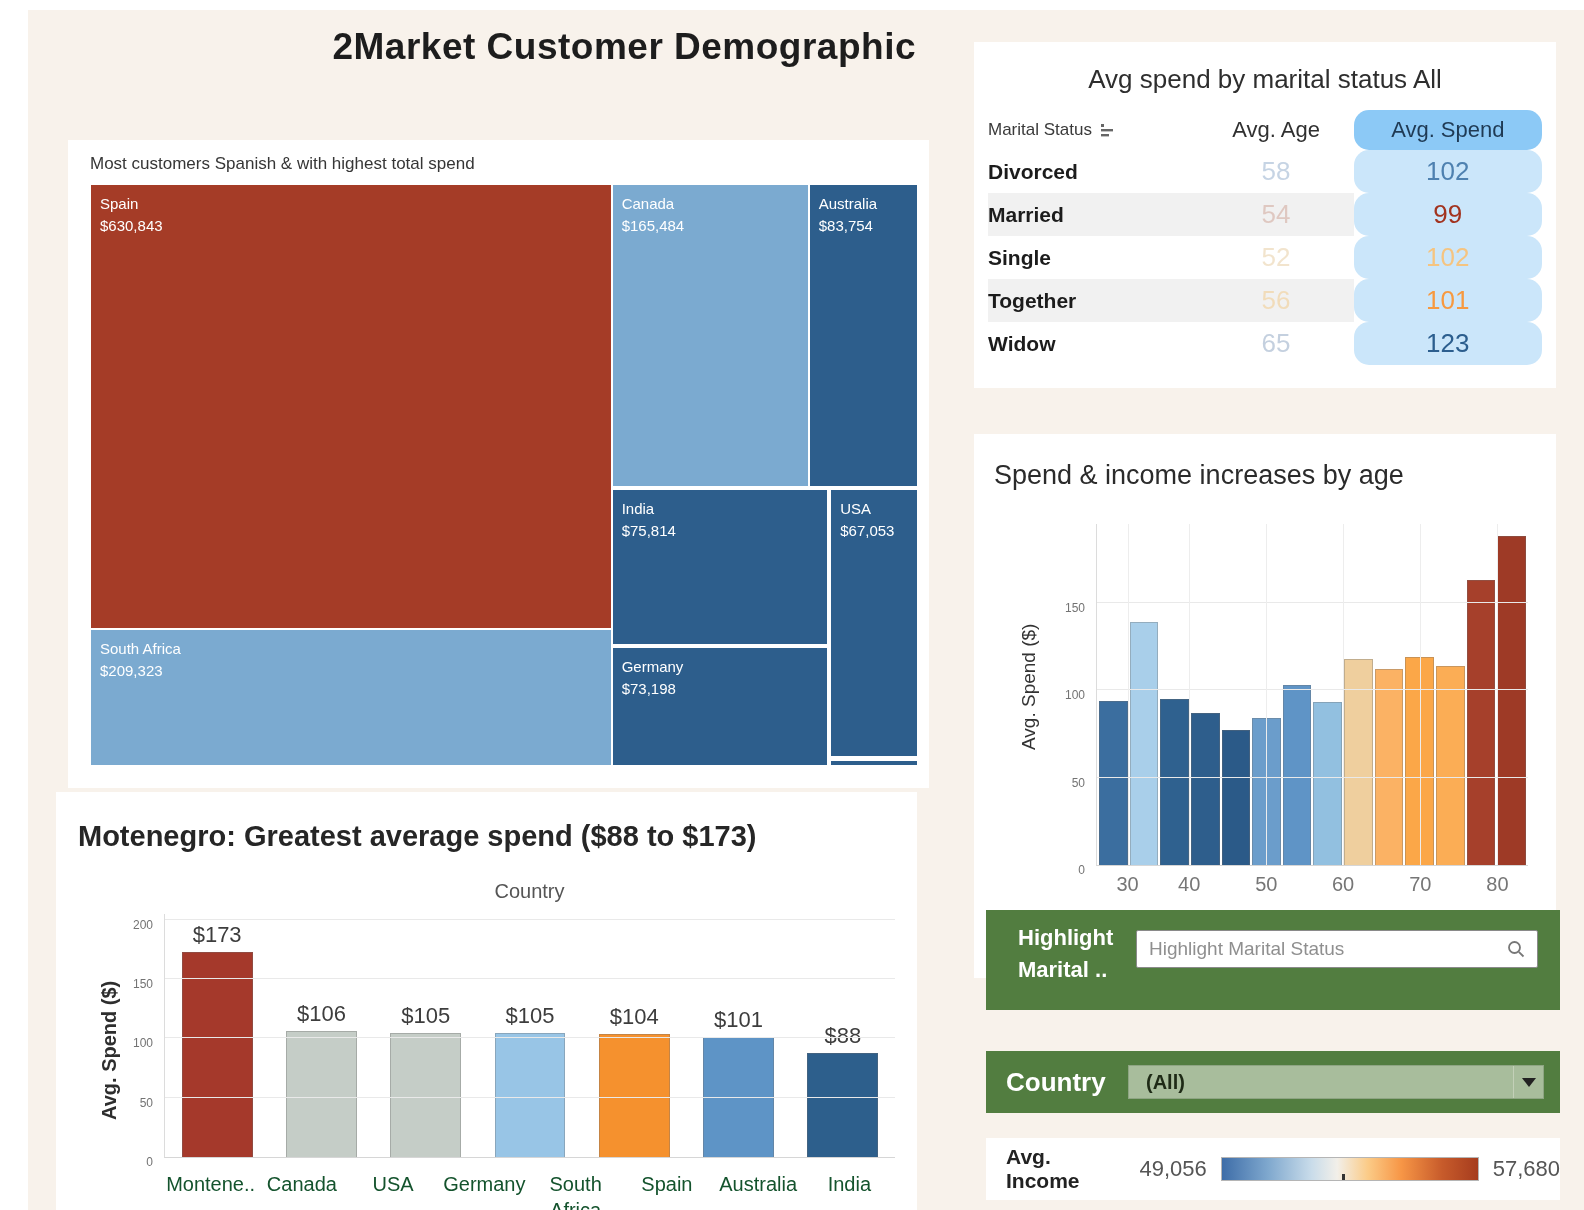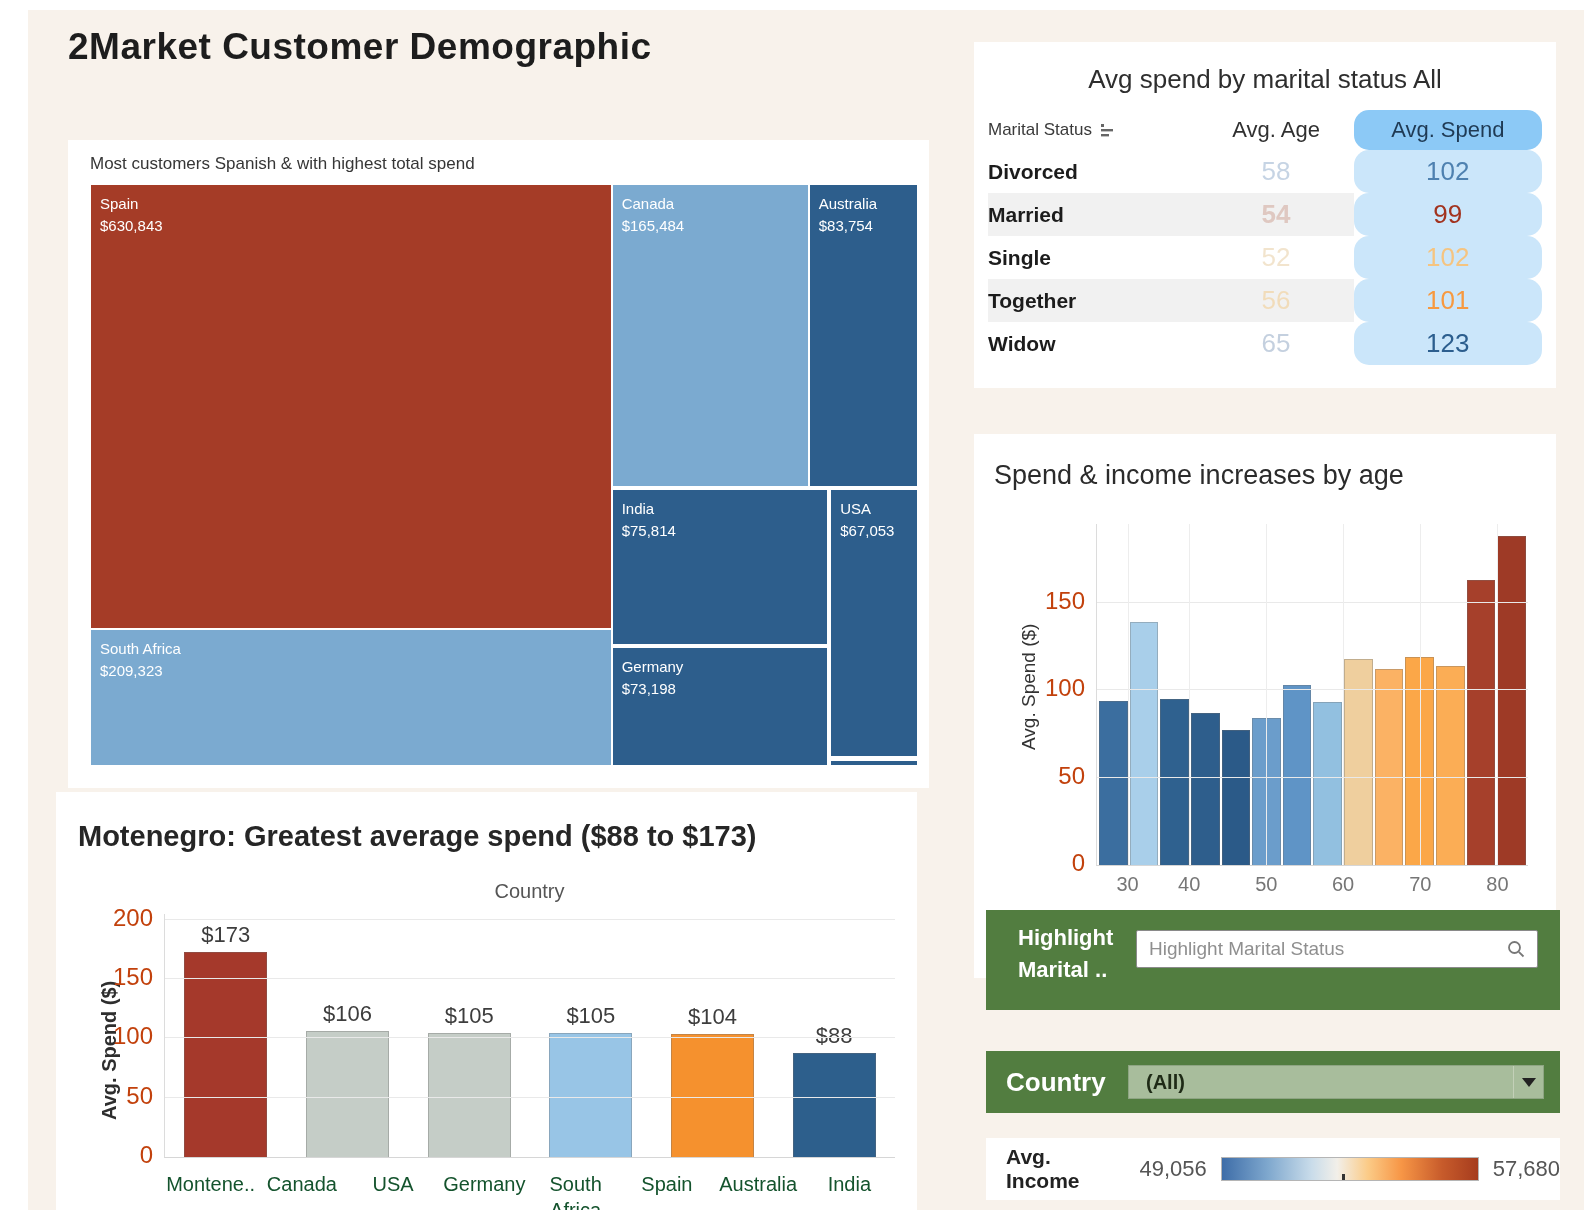--- a/index.html
+++ b/index.html
@@ -2,21 +2,21 @@
 <html><head>
 <meta charset="utf-8">
 <style>
   * { margin:0; padding:0; box-sizing:border-box; }
   html,body { width:1584px; height:1210px; background:#ffffff; overflow:hidden;
               font-family:"Liberation Sans", sans-serif; }
   #dashboard { position:absolute; left:28px; top:10px; width:1556px; height:1200px; background:#F8F2EB; }
   .card { position:absolute; background:#ffffff; }
 
   
-  #main-title { position:absolute; left:40px; top:16px; width:861px; text-align:left;
+  #main-title { position:absolute; left:27px; top:16px; width:861px; text-align:right;
                 font-size:37px; font-weight:600; color:#1d1d1d; letter-spacing:.5px; }
 
   
   #treemap-card { left:40px; top:130px; width:861px; height:648px; }
   #treemap-subtitle { position:absolute; left:22px; top:14px; font-size:17px; color:#363636; }
   #treemap { position:absolute; left:22px; top:44px; width:828px; height:582px; }
   .tm-node { position:absolute; border:1px solid #ffffff; overflow:hidden; }
   .tm-label, .tm-value { color:#fff; font-size:15px; line-height:1.45; padding-left:9px; }
   .tm-label { padding-top:8px; }
 
@@ -34,21 +34,21 @@
   .mt-row { display:flex; height:43px; align-items:center; }
   .mt-row.striped .mt-c1, .mt-row.striped .mt-c2 { background:#F1F1F1; }
   .mt-row .mt-c1 { font-size:21px; font-weight:700; color:#1c1c1c; height:43px; display:flex; align-items:center; }
   .mt-row .mt-c2 { font-size:26px; font-weight:500; height:43px; display:flex; align-items:center; justify-content:center; }
   .mt-row .mt-c3 { font-size:26px; font-weight:500; background:#CBE6FA; height:43px;
                    display:flex; align-items:center; justify-content:center; }
 
   
   .gridline { position:absolute; left:0; right:0; height:1px; background:#e9e9e9; }
   .vline { position:absolute; top:0; bottom:0; width:1px; background:#ededed; }
-  .ytick { position:absolute; right:calc(100% + 12px); font-size:24px; color:#c2410c; width:60px; text-align:right; }
+  .ytick { position:absolute; right:calc(100% + 12px); font-size:12px; color:#737373; width:60px; text-align:right; }
   .xtick { position:absolute; top:calc(100% + 8px); transform:translateX(-50%); font-size:20px; color:#767676; }
   .ylabel { position:absolute; white-space:nowrap; transform:rotate(-90deg); transform-origin:left top; }
 
   
   #age-card { left:946px; top:424px; width:582px; height:544px; }
   #age-title { position:absolute; left:20px; top:26px; font-size:27px; color:#2b2b2b; font-weight:500; }
   #age-plot { position:absolute; left:122px; top:90px; right:28px; bottom:112px;
               border-left:1px solid #dcdcdc; border-bottom:1px solid #d6d6d6; }
   #age-bars { position:absolute; left:2px; right:2px; top:0; bottom:0; display:flex; align-items:flex-end; gap:2px; }
   .age-bar { flex:1; border:1px solid rgba(110,110,110,.35); border-bottom:none; }
@@ -159,21 +159,21 @@
         <div class="mt-c3 mt-h3">Avg. Spend</div>
       </div>
       <div id="marital-rows">
           <div class="mt-row">
             <div class="mt-c1">Divorced</div>
             <div class="mt-c2" style="color: rgb(198, 212, 228);">58</div>
             <div class="mt-c3" style="color: rgb(78, 129, 176);">102</div>
           </div>
           <div class="mt-row striped">
             <div class="mt-c1">Married</div>
-            <div class="mt-c2" style="color: rgb(223, 200, 193); font-weight: bold;">54</div>
+            <div class="mt-c2" style="color: rgb(223, 200, 193);">54</div>
             <div class="mt-c3" style="color: rgb(162, 51, 31);">99</div>
           </div>
           <div class="mt-row">
             <div class="mt-c1">Single</div>
             <div class="mt-c2" style="color: rgb(242, 228, 205);">52</div>
             <div class="mt-c3" style="color: rgb(245, 196, 128);">102</div>
           </div>
           <div class="mt-row striped">
             <div class="mt-c1">Together</div>
             <div class="mt-c2" style="color: rgb(241, 220, 186);">56</div>
@@ -251,20 +251,24 @@
           </div>
           <div class="cslot">
             <div class="cbar-label">$105</div>
             <div class="cbar" style="height: 51.2195%; background: rgb(152, 197, 230);"></div>
           </div>
           <div class="cslot">
             <div class="cbar-label">$104</div>
             <div class="cbar" style="height: 50.7317%; background: rgb(245, 145, 46);"></div>
           </div>
           <div class="cslot">
+            <div class="cbar-label">$101</div>
+            <div class="cbar" style="height: 49.2683%; background: rgb(94, 148, 198);"></div>
+          </div>
+          <div class="cslot">
             <div class="cbar-label">$88</div>
             <div class="cbar" style="height: 42.9268%; background: rgb(45, 95, 140);"></div>
           </div>
         </div>
       <div id="country-xlabels">
           <div class="cxlabel">Montene..</div>
           <div class="cxlabel">Canada</div>
           <div class="cxlabel">USA</div>
           <div class="cxlabel">Germany</div>
           <div class="cxlabel">South Africa</div>

